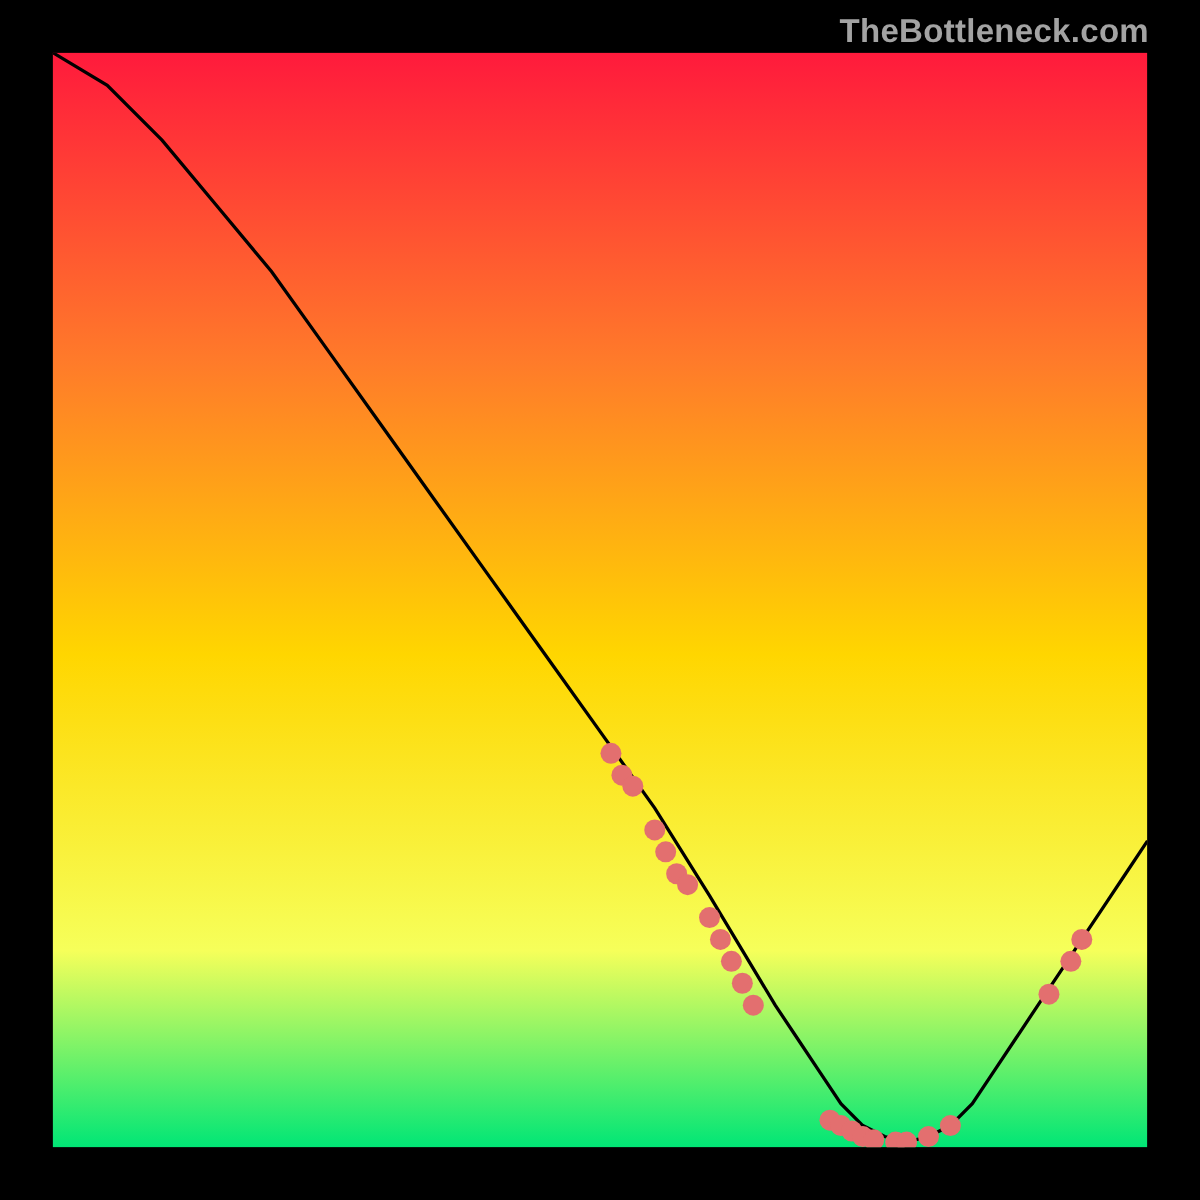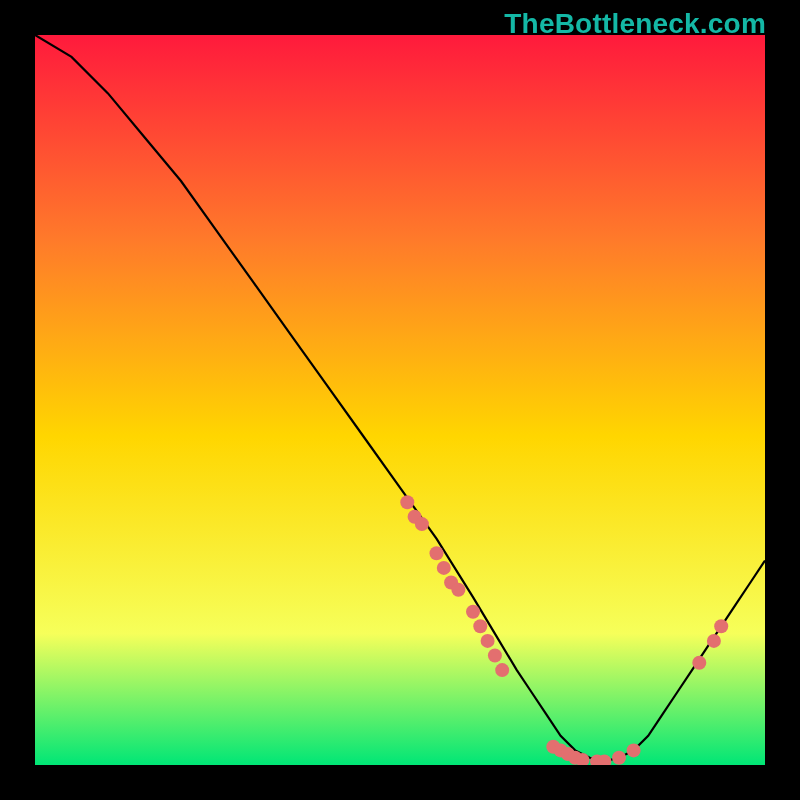--- a/index.html
+++ b/index.html
@@ -25,23 +25,23 @@
     top: 35px;
     width: 730px;
     height: 730px;
     overflow: hidden;
   }
   .watermark {
     position: absolute;
     top: 8px;
     right: 34px;
     font-family: Arial, Helvetica, sans-serif;
-    font-size: 28px;
+    font-size: 22px;
     font-weight: 600;
-    color: #14b8a6;
+    color: #a3a3a3;
     letter-spacing: 0.2px;
   }
   svg { display:block; }
 </style>
 </head>
 <body>
 
 <div class="frame">
 
   <div class="watermark">TheBottleneck.com</div>

